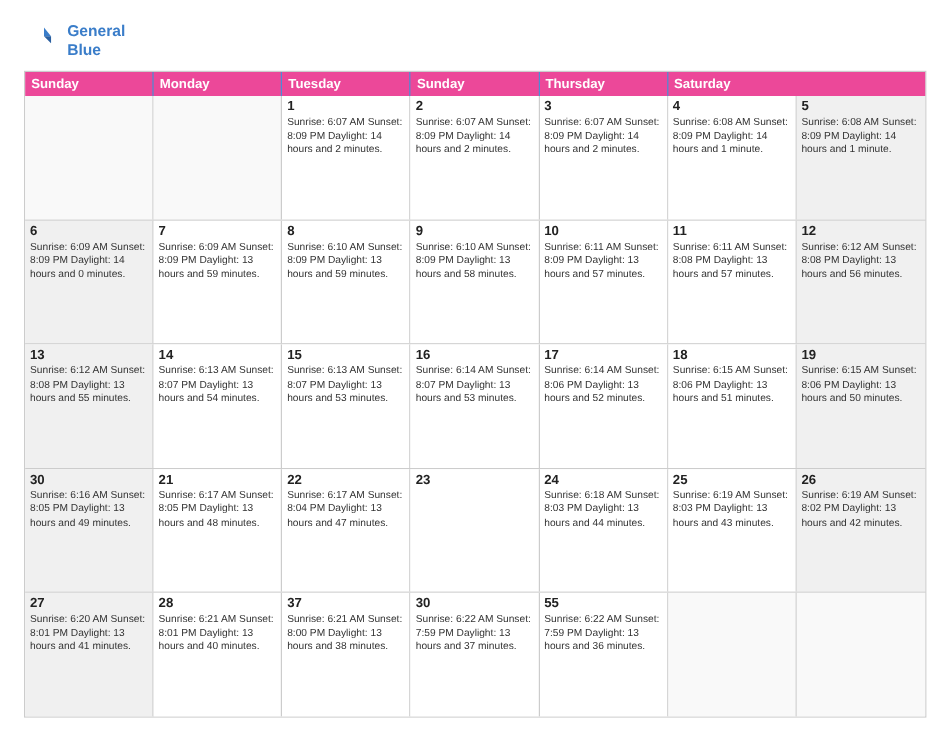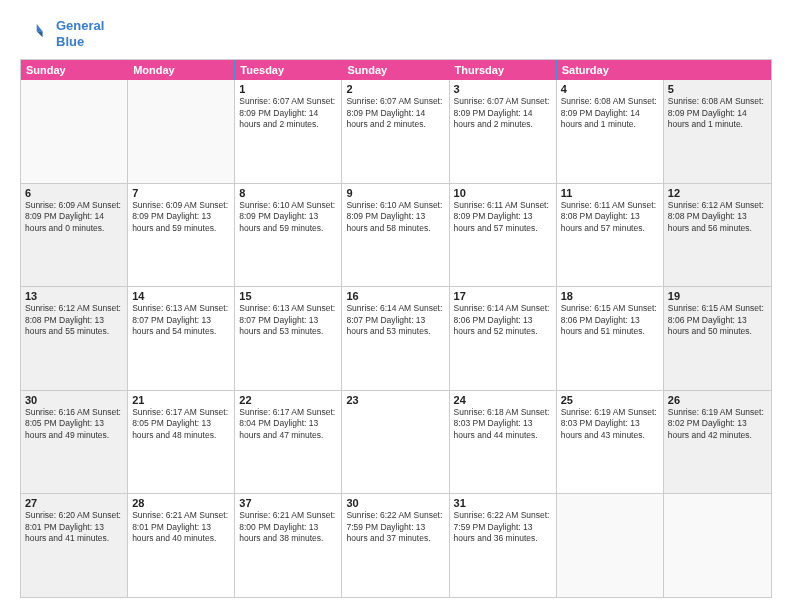--- a/index.html
+++ b/index.html
@@ -356,21 +356,21 @@
 and 38 minutes.</div>
           </div>
           <div class="cal-cell">
             <div class="day-num">30</div>
             <div class="day-info">Sunrise: 6:22 AM
 Sunset: 7:59 PM
 Daylight: 13 hours
 and 37 minutes.</div>
           </div>
           <div class="cal-cell">
-            <div class="day-num">31</div>
+            <div class="day-num">55</div>
             <div class="day-info">Sunrise: 6:22 AM
 Sunset: 7:59 PM
 Daylight: 13 hours
 and 36 minutes.</div>
           </div>
           <div class="cal-cell empty"></div>
           <div class="cal-cell empty"></div>
         </div>
       </div>
   </div>

